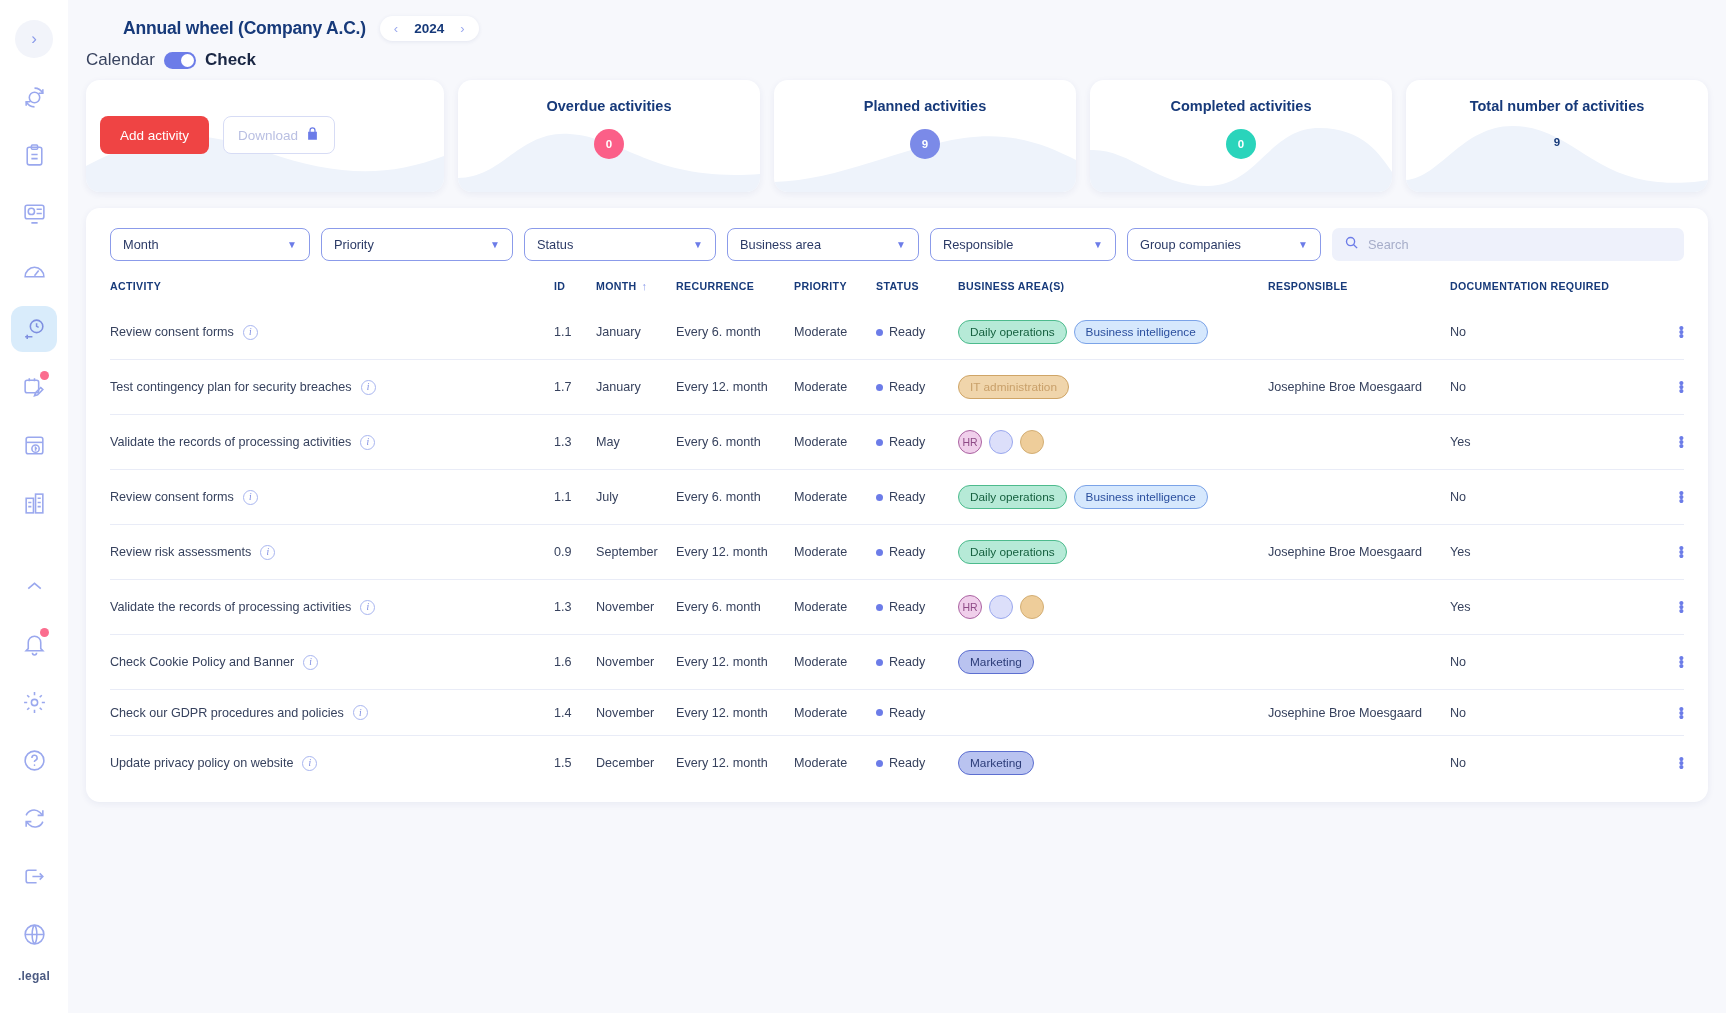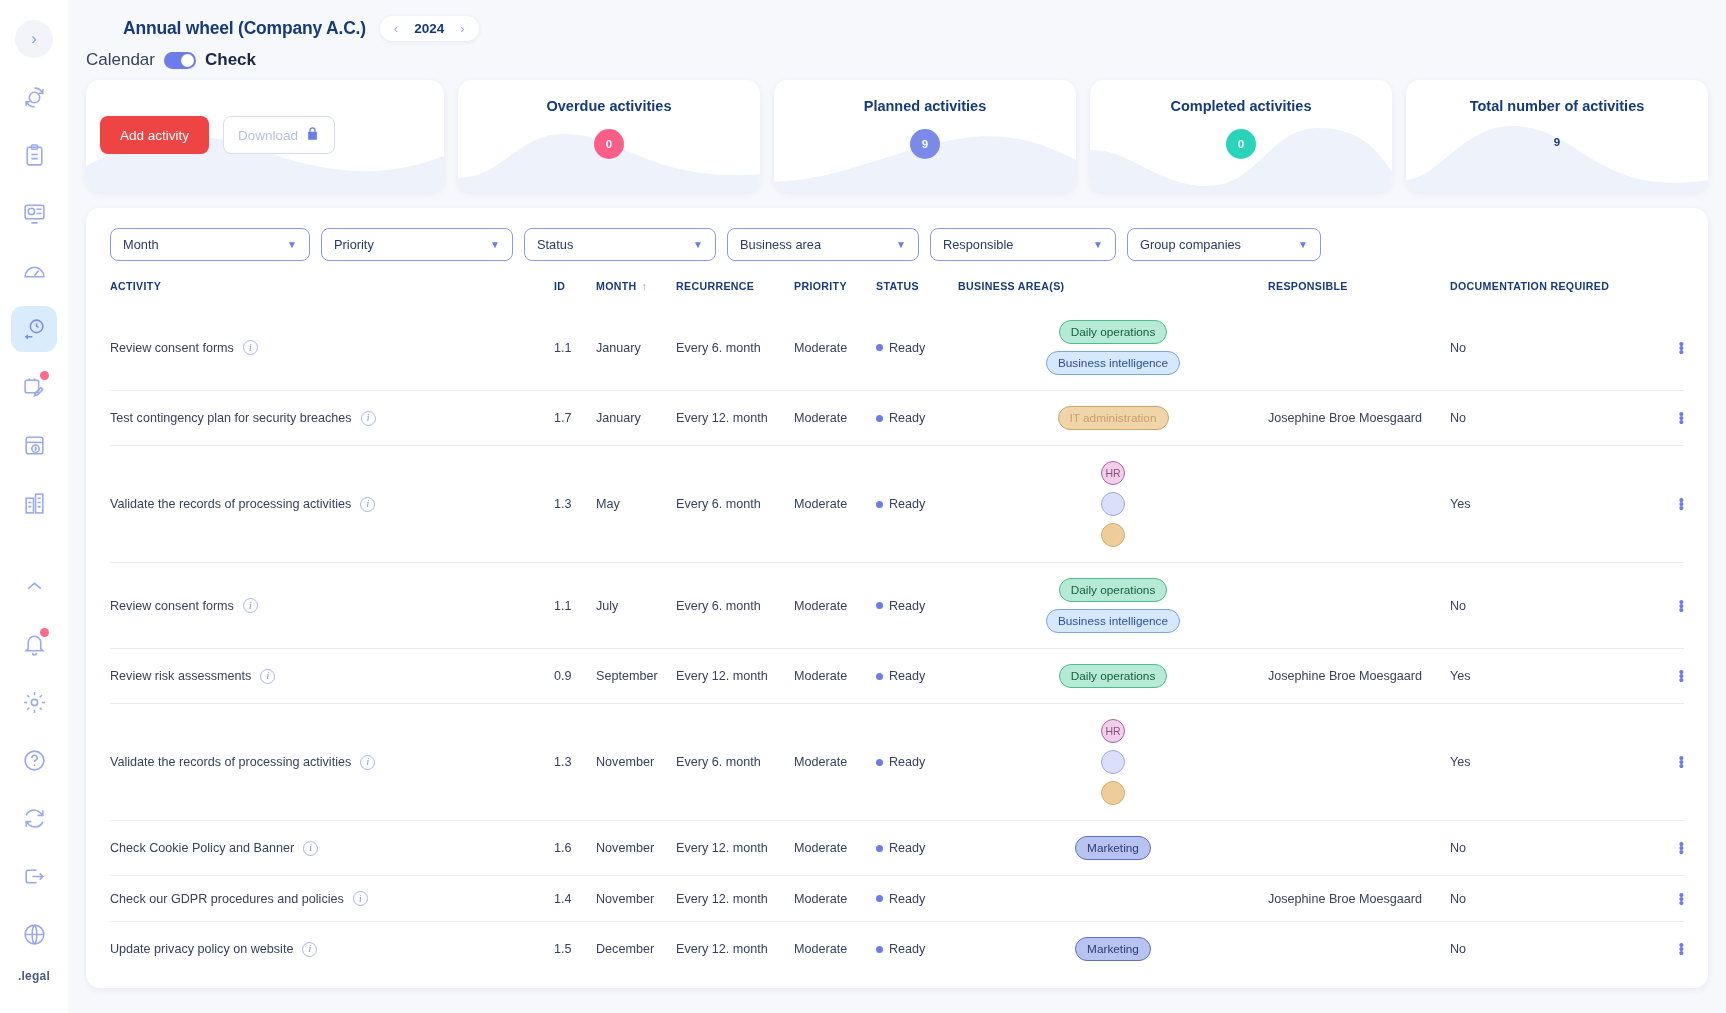--- a/index.html
+++ b/index.html
@@ -118,21 +118,21 @@
   }
   tbody tr:first-child td { border-top: none; }
   .act-cell { display: flex; align-items: center; gap: 9px; }
   .info-i {
     width: 15px; height: 15px; border-radius: 50%; border: 1.2px solid #a9b6f0;
     color: #7b8ae0; font-size: 9.5px; font-style: italic; font-family: "Liberation Serif", serif;
     display: flex; align-items: center; justify-content: center; cursor: pointer; flex: none;
   }
   .status-cell { display: flex; align-items: center; gap: 6px; }
   .status-dot { width: 7px; height: 7px; border-radius: 50%; background: #6c7ce8; }
-  .chips { display: flex; align-items: center; gap: 7px; flex-wrap: wrap; flex-direction: column; }
+  .chips { display: flex; align-items: center; gap: 7px; flex-wrap: wrap; }
   .chip {
     border-radius: 12px; padding: 4px 11px; font-size: 11.8px; white-space: nowrap;
   }
   .chip.circle {
     width: 24px; height: 24px; border-radius: 50%; padding: 0;
     display: flex; align-items: center; justify-content: center; font-size: 10.5px;
   }
   .kebab {
     color: #6c7ce8; font-size: 15px; text-align: right; cursor: pointer;
     letter-spacing: 0; line-height: 4px;
@@ -349,20 +349,29 @@
         <span>Business area</span>
         <span class="chev">▼</span>
       </div>
       <div class="select sel-resp">
         <span>Responsible</span>
         <span class="chev">▼</span>
       </div>
       <div class="select sel-group">
         <span>Group companies</span>
         <span class="chev">▼</span>
+      </div>
+      <div class="search">
+        <span>
+          <svg width="15" height="15" viewBox="0 0 24 24" fill="none" stroke="#6c7ce8" stroke-width="2.2">
+              <circle cx="10.5" cy="10.5" r="6.5"></circle>
+              <path d="M15.5 15.5L21 21"></path>
+            </svg>
+        </span>
+        <span class="ph">Search</span>
       </div>
     </div>
 
     <table>
       <thead>
         <tr>
           <th>ACTIVITY</th>
           <th class="c-id">ID</th>
           <th class="c-month">
             <span>MONTH</span><span class="sort-arrow">↑</span>

